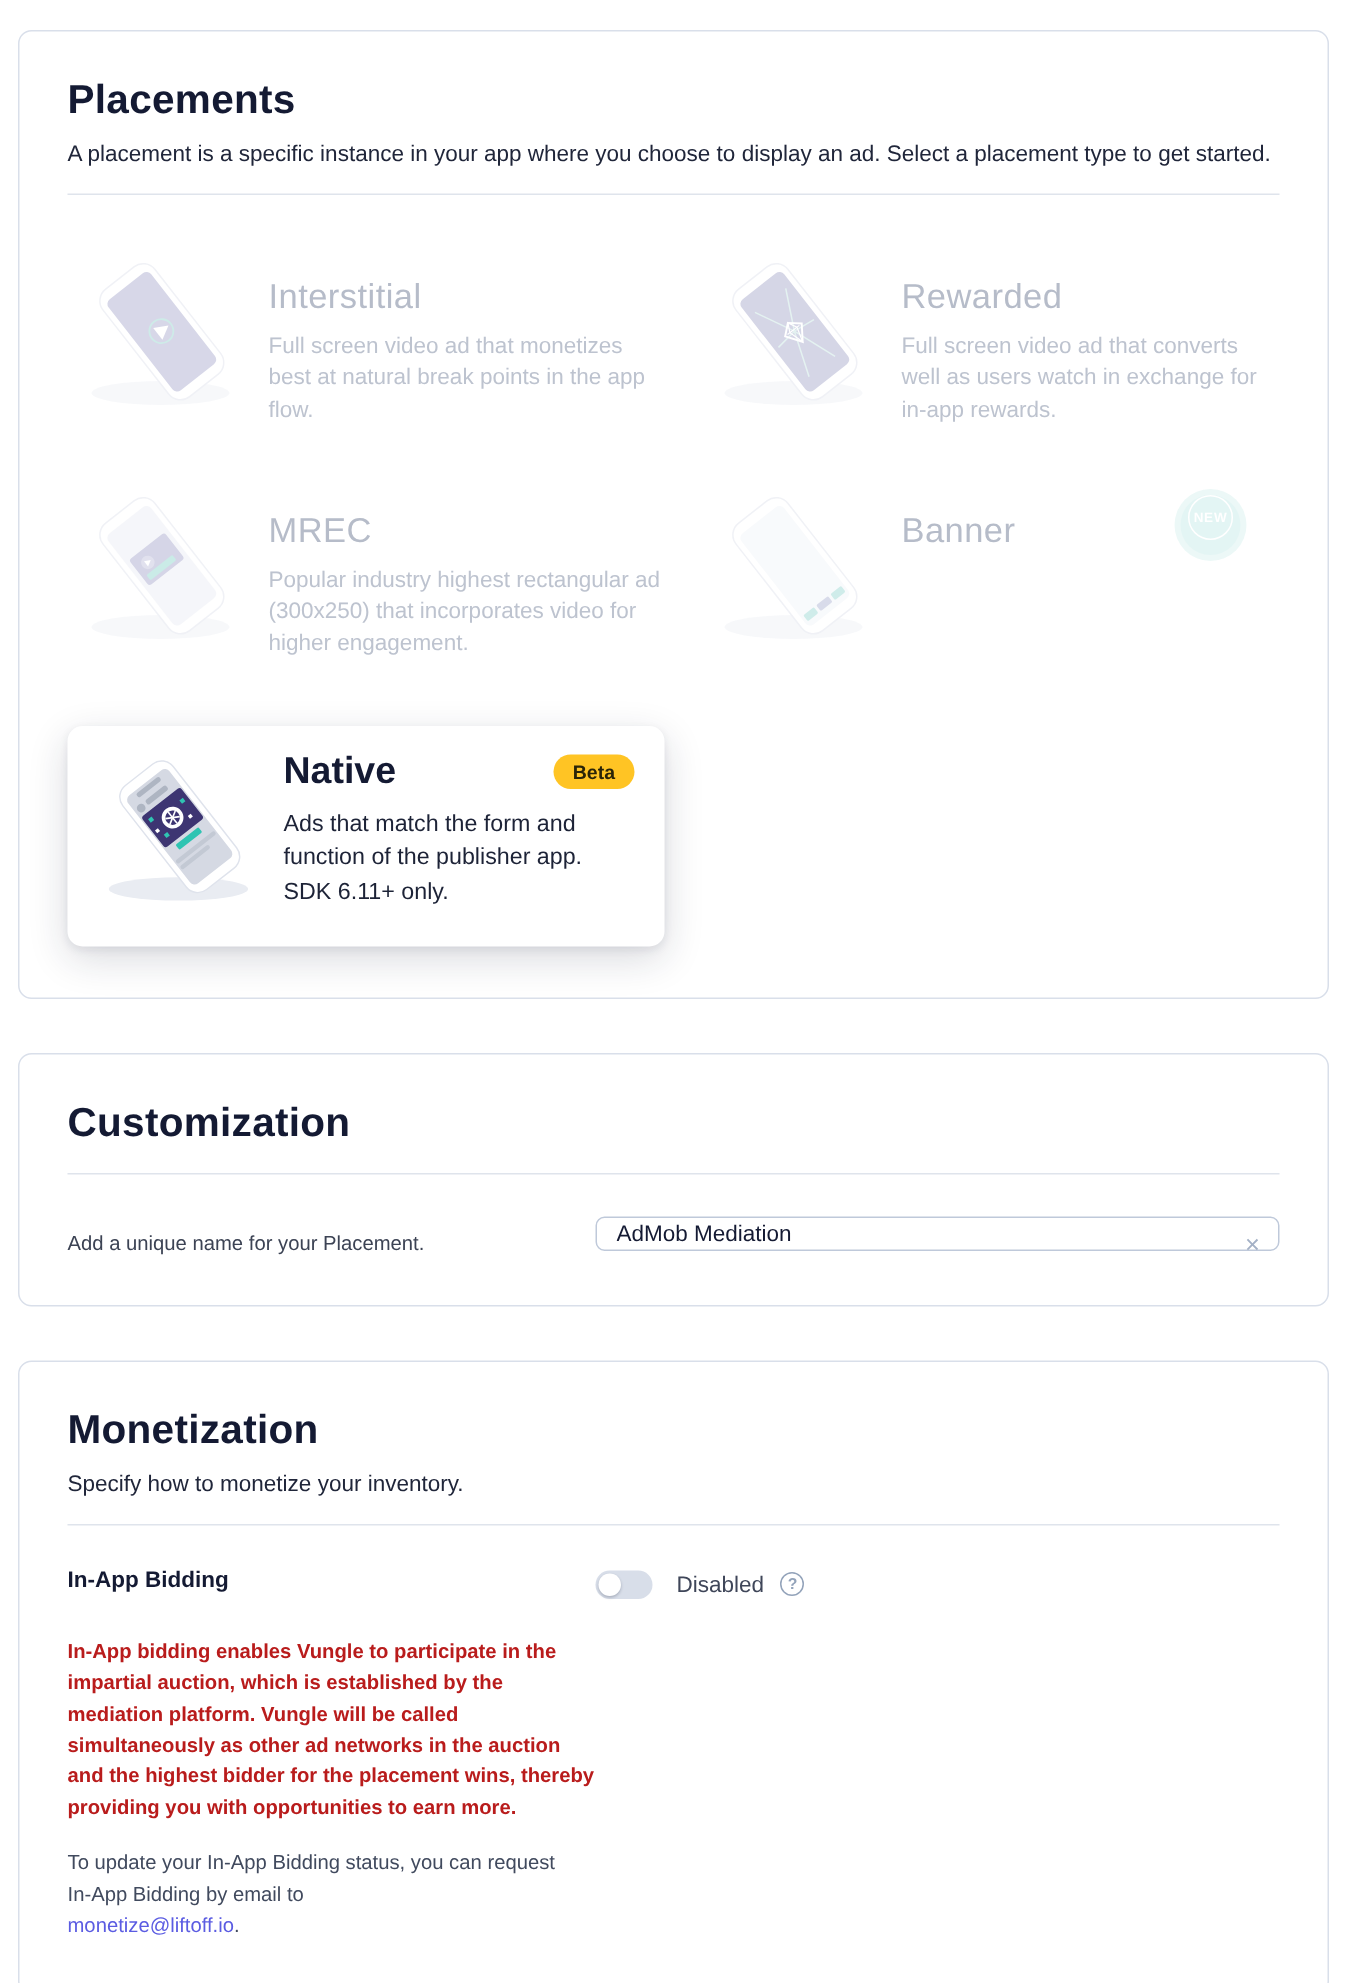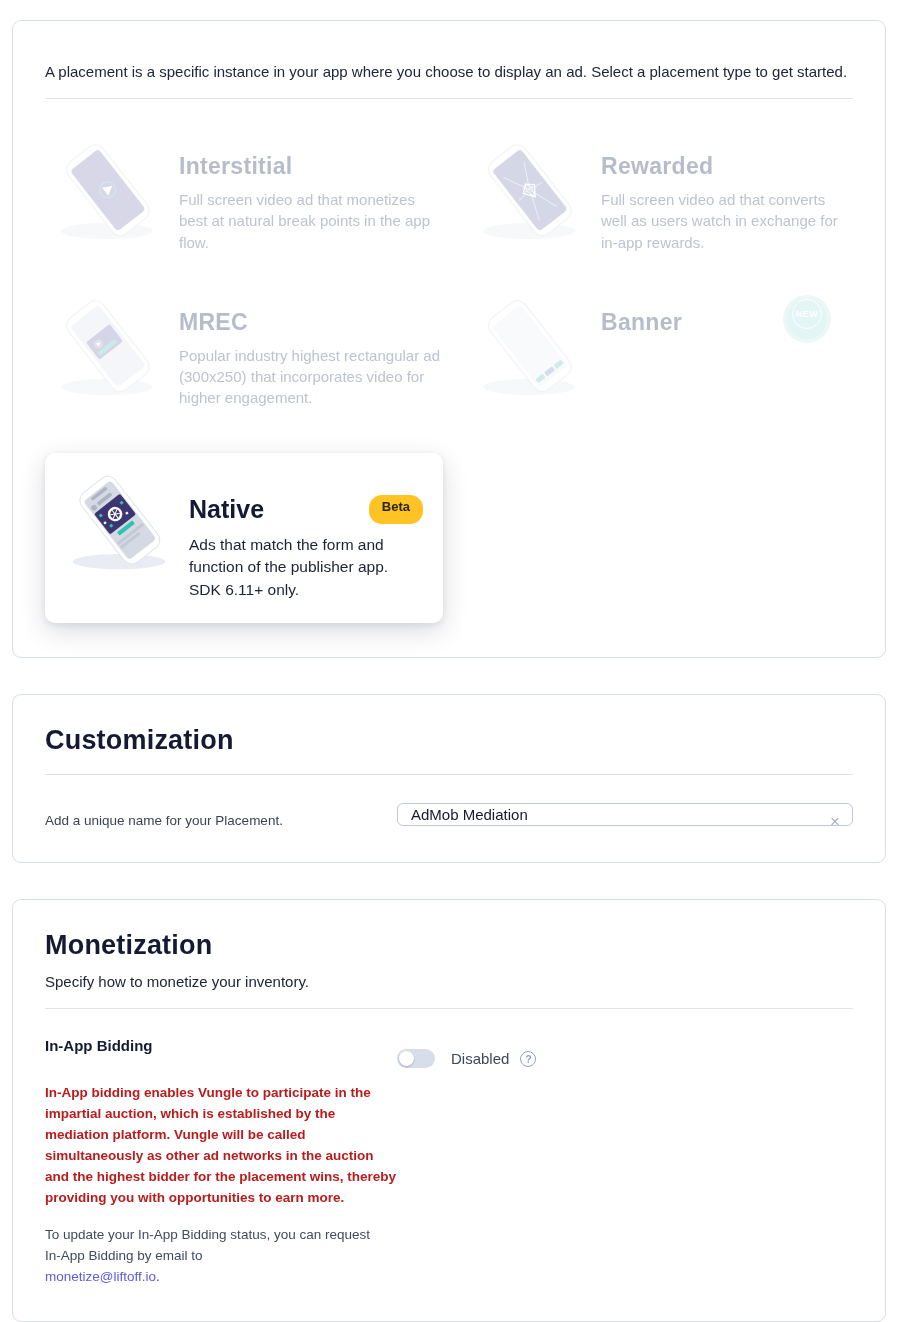--- a/index.html
+++ b/index.html
@@ -26,21 +26,21 @@
   
   .options-grid {
     display: grid; grid-template-columns: 1fr 1fr;
     column-gap: 24px; row-gap: 44px; margin-top: 42px;
   }
   .option { display: flex; gap: 12px; position: relative; cursor: pointer; }
   .option .phone { flex: 0 0 122px; }
   .option .phone svg { display:block; }
   .faded { opacity: .55; }
   .option-title {
-    font-size: 23px; font-weight: 700; color: #b6bcc9; letter-spacing: .3px; margin-top: 12px;
+    font-size: 23px; font-weight: 400; color: #b6bcc9; letter-spacing: .3px; margin-top: 12px;
   }
   .option-desc {
     font-size: 15px; color: #bdc3cf; line-height: 1.42; margin-top: 9px; max-width: 292px;
   }
   .new-badge {
     position: absolute; right: 26px; top: 2px;
     width: 40px; height: 40px; border-radius: 50%;
     background: #cdeeec;
     display: flex; align-items: flex-start; justify-content: center;
     box-shadow: 0 0 0 4px #ddf3f1;
@@ -52,21 +52,21 @@
   }
 
   
   .native-card {
     grid-column: 1; display: flex; gap: 12px; position: relative;
     background: #fff; border-radius: 10px; width: 398px;
     padding: 16px 20px 22px 14px; margin-left: 0; cursor: pointer;
     box-shadow: 0 8px 26px rgba(25,31,58,.16), 0 2px 6px rgba(25,31,58,.08);
   }
   .native-card .phone { flex: 0 0 118px; }
-  .native-head { display: flex; justify-content: space-between; margin-top: 26px; }
+  .native-head { display: flex; align-items: center; justify-content: space-between; margin-top: 0; }
   .native-title { font-size: 25px; font-weight: 800; color: #141a33; }
   .beta-badge {
     background: #ffc424; color: #2a2408; font-size: 13px; font-weight: 700;
     border-radius: 13px; padding: 5px 13px; line-height: 1;
   }
   .native-desc { font-size: 15.5px; color: #1d2337; line-height: 1.45; margin-top: 10px; max-width: 256px; }
 
   
   .field-row {
     display: grid; grid-template-columns: 352px 1fr; margin-top: 28px; align-items: start;
@@ -81,21 +81,21 @@
   }
   .clear-icon {
     position: absolute; right: 13px; top: 10px; color: #a4b1c6; font-size: 17px;
     line-height: 1; cursor: pointer; user-select: none;
   }
 
   .bid-desc { font-size: 13.5px; color: #b91c1c; line-height: 1.55; margin-top: 29px; max-width: 352px; font-weight: bold; }
   .bid-desc2 { font-size: 13.5px; color: #414a5e; line-height: 1.55; margin-top: 16px; max-width: 340px; }
   .email-link { color: #5b5ce2; text-decoration: none; cursor: pointer; }
 
-  .toggle-row { display: flex; align-items: center; margin-top: 12px; text-align: center; }
+  .toggle-row { display: flex; align-items: center; margin-top: 2px; text-align: center; }
   .toggle {
     width: 38px; height: 19px; border-radius: 10px; background: #d8dee9;
     position: relative; cursor: pointer; flex-shrink: 0;
   }
   .toggle .knob {
     position: absolute; left: 2px; top: 2px; width: 15px; height: 15px; border-radius: 50%;
     background: #fff; box-shadow: 0 1px 2px rgba(20,26,51,.25);
   }
   .toggle-status { font-size: 15px; color: #3f4659; margin-left: 16px; }
   .help-icon {
@@ -103,20 +103,21 @@
     border: 1px solid #93a3ba; color: #93a3ba; font-size: 10.5px; font-weight: 700;
     display: inline-flex; align-items: center; justify-content: center; cursor: pointer;
   }
 </style>
 </head>
 <body>
 
 <div class="page">
 
   <section class="card">
+    <h1 class="section-title">Placements</h1>
     <p class="section-sub">A placement is a specific instance in your app where you choose to display an ad. Select a placement type to get started.</p>
     <hr class="divider">
 
     <div class="options-grid">
 
       <div class="option">
         <div class="phone faded">
           <svg width="122" height="100" viewBox="0 0 122 100">
             <ellipse cx="62" cy="90" rx="46" ry="8" fill="#f1f3f7"></ellipse>
             <g transform="rotate(-38 61 50)">

